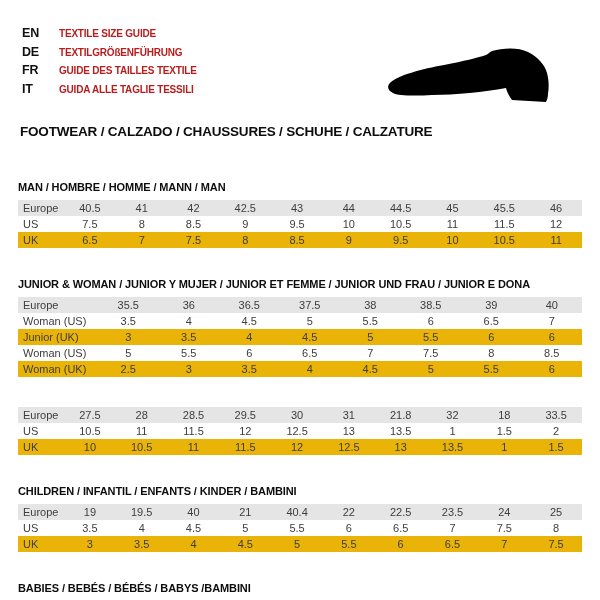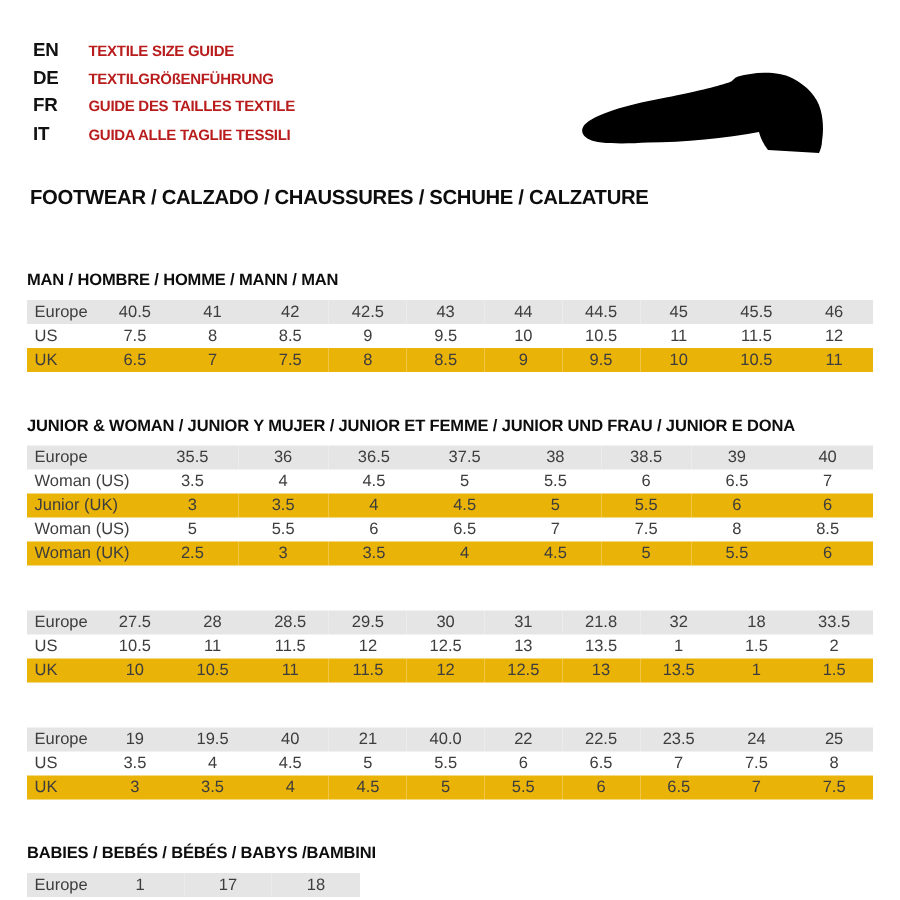--- a/index.html
+++ b/index.html
@@ -281,20 +281,21 @@
               <td>13</td>
               <td>13.5</td>
               <td>1</td>
               <td>1.5</td>
             </tr>
           </tbody>
     </table>
   </section>
 
   <section class="size-section">
+    <h2 class="section-title">CHILDREN / INFANTIL / ENFANTS / KINDER / BAMBINI</h2>
     <table class="size-table" style="width: 564px;">
       <colgroup>
             <col style="width: 46px;">
             <col>
             <col>
             <col>
             <col>
             <col>
             <col>
             <col>
@@ -302,21 +303,21 @@
             <col>
             <col>
           </colgroup>
       <tbody>
             <tr class="header-row">
               <td class="label-cell">Europe</td>
               <td>19</td>
               <td>19.5</td>
               <td>40</td>
               <td>21</td>
-              <td>40.0</td>
+              <td>40.4</td>
               <td>22</td>
               <td>22.5</td>
               <td>23.5</td>
               <td>24</td>
               <td>25</td>
             </tr>
             <tr>
               <td class="label-cell">US</td>
               <td>3.5</td>
               <td>4</td>

